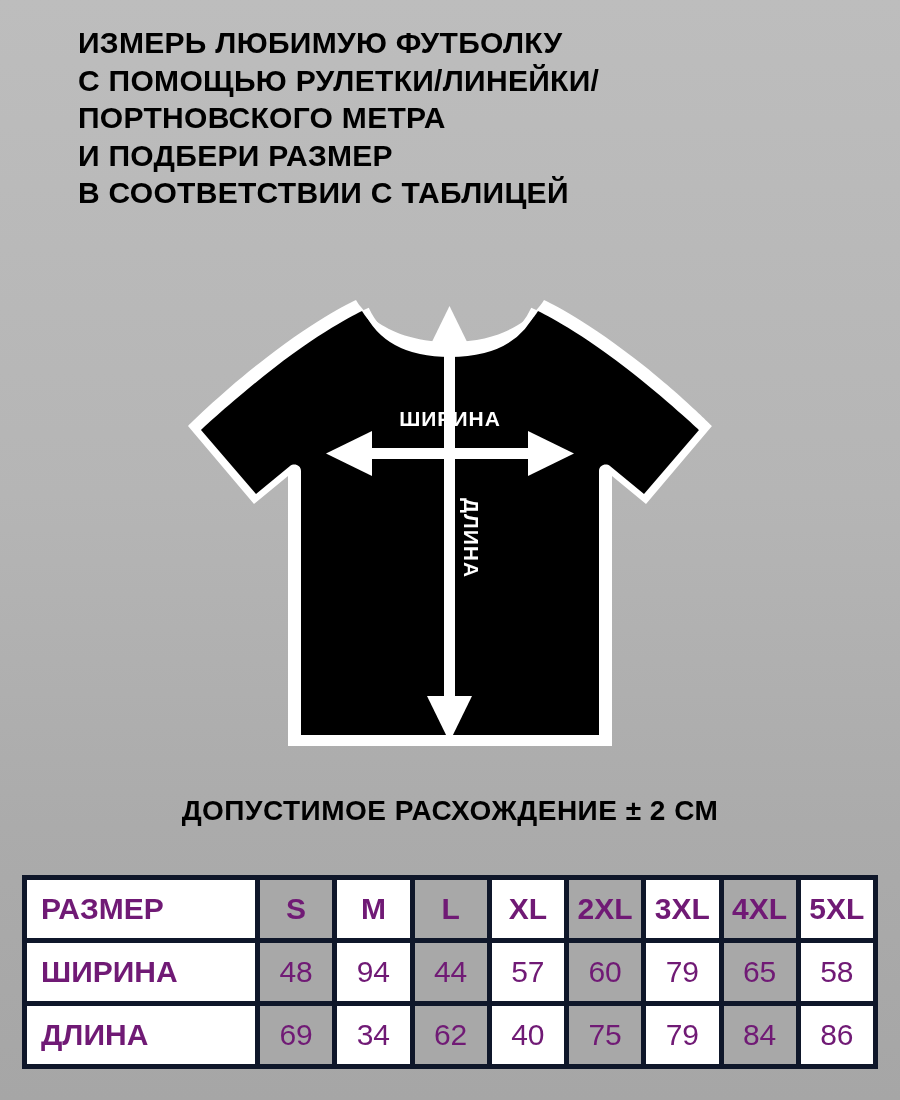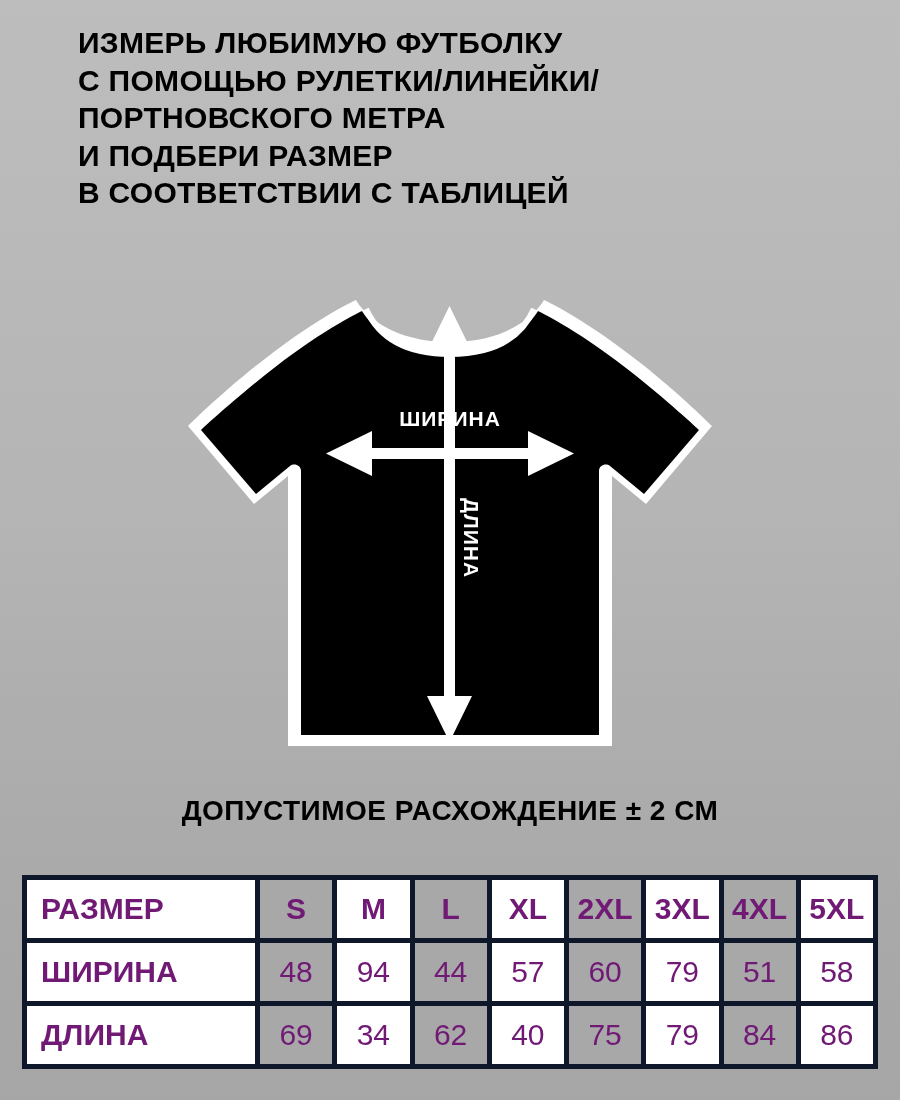--- a/index.html
+++ b/index.html
@@ -165,21 +165,21 @@
           <td class="hdr">5XL</td>
         </tr>
         <tr>
           <td class="rowhead">ШИРИНА</td>
           <td class="shaded">48</td>
           <td>94</td>
           <td class="shaded">44</td>
           <td>57</td>
           <td class="shaded">60</td>
           <td>79</td>
-          <td class="shaded">51</td>
+          <td class="shaded">65</td>
           <td>58</td>
         </tr>
         <tr>
           <td class="rowhead">ДЛИНА</td>
           <td class="shaded">69</td>
           <td>34</td>
           <td class="shaded">62</td>
           <td>40</td>
           <td class="shaded">75</td>
           <td>79</td>

